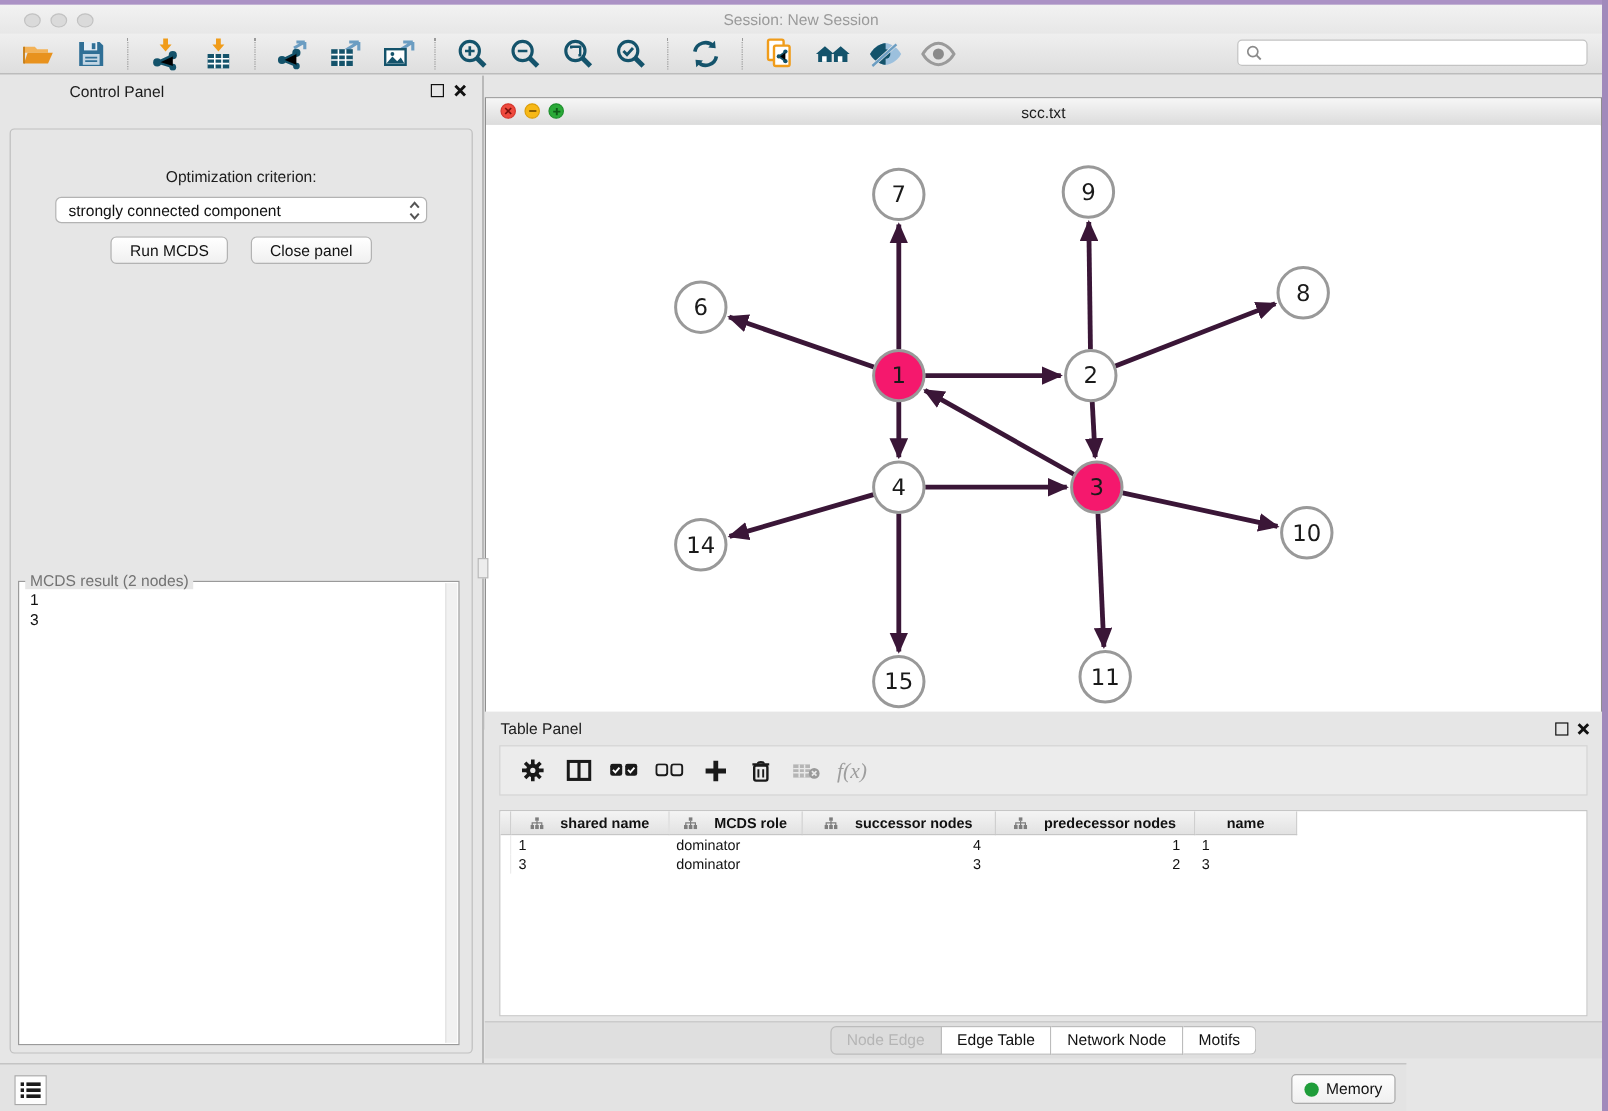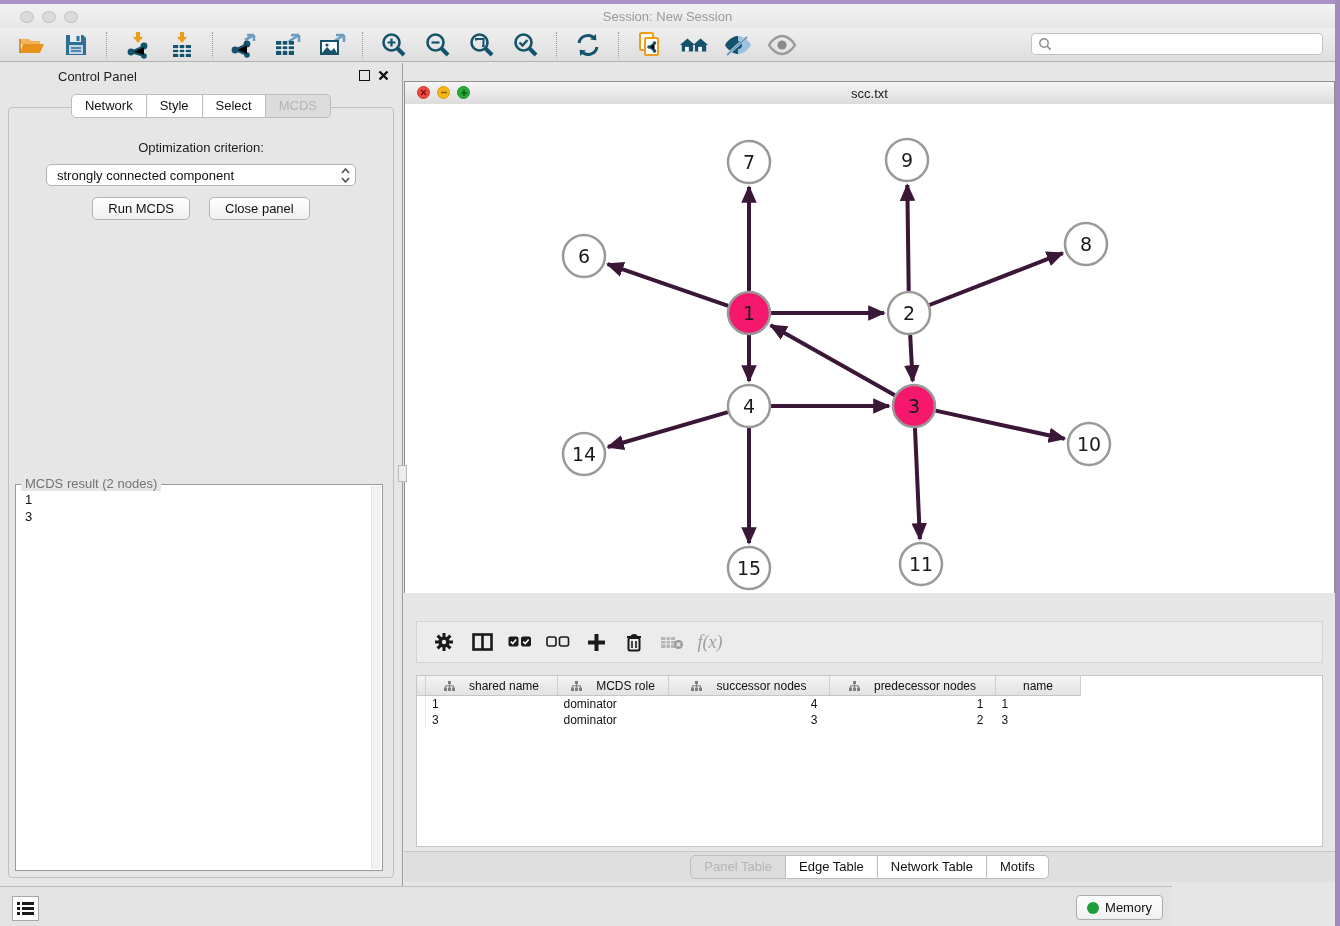--- a/index.html
+++ b/index.html
@@ -76,21 +76,21 @@
   .tp-head{position:absolute;left:0;top:0;right:0;height:26px;}
   .tp-head .ptitle{position:absolute;left:13px;top:7px;font-size:13px;color:#1c1c1c;}
   .tp-float{right:28px;top:9px;} .tp-close{right:9px;top:8px;}
   .tp-toolbar{position:absolute;left:12px;right:12px;top:28px;height:42px;background:#ececec;
               border:1px solid #d4d4d4;display:flex;align-items:center;padding-left:8px;box-sizing:border-box;}
   .tpi{background:none;border:none;width:30px;height:30px;margin:0 4px;display:flex;align-items:center;justify-content:center;padding:0;}
   .fx{font-family:"Liberation Serif","DejaVu Serif",serif;font-style:italic;font-size:18px;color:#9e9e9e;}
   .tp-tablebox{position:absolute;left:12px;right:12px;top:82px;height:170px;background:#fff;border:1px solid #c6c6c6;overflow:hidden;}
   table.ntable{border-collapse:collapse;table-layout:fixed;font-size:12px;color:#111;}
   table.ntable th{height:19px;background:linear-gradient(#f4f4f4,#e2e2e2);border-right:1px solid #cfcfcf;
-                  border-bottom:1px solid #c6c6c6;font-weight:normal;padding:0;white-space:nowrap;overflow:hidden;}
+                  border-bottom:1px solid #c6c6c6;font-weight:bold;padding:0;white-space:nowrap;overflow:hidden;}
   table.ntable th .treeic{vertical-align:-1px;margin-right:14px;}
   table.ntable th.gut{width:8px;border-right:1px solid #cfcfcf;}
   table.ntable td{height:16px;padding:0 12px 0 6px;white-space:nowrap;overflow:hidden;}
   table.ntable td.gut{padding:0;border-right:1px solid #ececec;}
   .tp-tabsbar{position:absolute;left:0;right:0;bottom:4px;height:30px;background:#dfdfdf;border-top:1px solid #c6c6c6;
               display:flex;justify-content:center;align-items:center;}
 
   
   .status-bar{position:absolute;left:0;top:886px;width:1172px;height:40px;background:#e3e3e3;border-top:1px solid #bcbcbc;box-sizing:border-box;}
   .list-btn{position:absolute;left:12px;top:9px;width:27px;height:25px;background:#fdfdfd;border:1px solid #a8a8a8;
@@ -257,26 +257,20 @@
 
 <div class="control-panel">
   <div class="panel-head">
     <span class="ptitle">Control Panel</span>
     <button class="float-btn cp-float"></button>
     <button class="close-btn cp-close">
       <svg width="11" height="11" viewBox="0 0 11 11">
           <path d="M1.5 1.5l8 8M9.5 1.5l-8 8" stroke="#111" stroke-width="2.4"></path>
         </svg>
     </button>
-  </div>
-  <div class="cp-tabs">
-    <button class="tab">Network</button>
-    <button class="tab">Style</button>
-    <button class="tab">Select</button>
-    <button class="tab selected">MCDS</button>
   </div>
   <div class="cp-body">
     <div class="opt-label">Optimization criterion:</div>
     <div class="dropdown">
       <span>strongly connected component</span>
       <span class="stepper">
         <svg width="11" height="17" viewBox="0 0 11 17">
             <path d="M2 6l3.5-4L9 6" fill="none" stroke="#555" stroke-width="1.7"></path>
             <path d="M2 11l3.5 4L9 11" fill="none" stroke="#555" stroke-width="1.7"></path>
           </svg>
@@ -386,20 +380,29 @@
           <circle cx="344" cy="464" r="21" fill="#ffffff" stroke="#999999" stroke-width="2.5"></circle>
           <text x="344" y="470.5" text-anchor="middle">15</text>
         </g>
       </svg>
   </div>
   <div class="h-thumb"></div>
 </div>
 <div class="v-grip"></div>
 
 <div class="table-panel">
+  <div class="tp-head">
+    <span class="ptitle">Table Panel</span>
+    <button class="float-btn tp-float"></button>
+    <button class="close-btn tp-close">
+      <svg width="11" height="11" viewBox="0 0 11 11">
+          <path d="M1.5 1.5l8 8M9.5 1.5l-8 8" stroke="#111" stroke-width="2.4"></path>
+        </svg>
+    </button>
+  </div>
   <div class="tp-toolbar">
     <button class="tpi">
       <svg width="20" height="20" viewBox="0 0 20 20">
           <g stroke="#1a1a1a" stroke-width="3">
             <path d="M10 1v18M1 10h18M3.6 3.6l12.8 12.8M16.4 3.6L3.6 16.4"></path>
           </g>
           <circle cx="10" cy="10" r="5.6" fill="#1a1a1a"></circle>
           <circle cx="10" cy="10" r="2.2" fill="#ececec"></circle>
         </svg>
     </button>
@@ -498,23 +501,23 @@
             <td style="text-align: left;">3</td>
             <td style="text-align: left;">dominator</td>
             <td style="text-align: right;">3</td>
             <td style="text-align: right;">2</td>
             <td style="text-align: left;">3</td>
           </tr>
         </tbody>
     </table>
   </div>
   <div class="tp-tabsbar">
-    <button class="tab selected">Panel Table</button>
+    <button class="tab selected">Node Edge</button>
     <button class="tab">Edge Table</button>
-    <button class="tab">Network Table</button>
+    <button class="tab">Network Node</button>
     <button class="tab">Motifs</button>
   </div>
 </div>
 
 <div class="status-bar">
   <button class="list-btn">
     <svg width="17" height="15" viewBox="0 0 17 15">
         <g fill="#1a1a1a">
           <rect x="0" y="1" width="3" height="3"></rect>
           <rect x="0" y="6" width="3" height="3"></rect>

